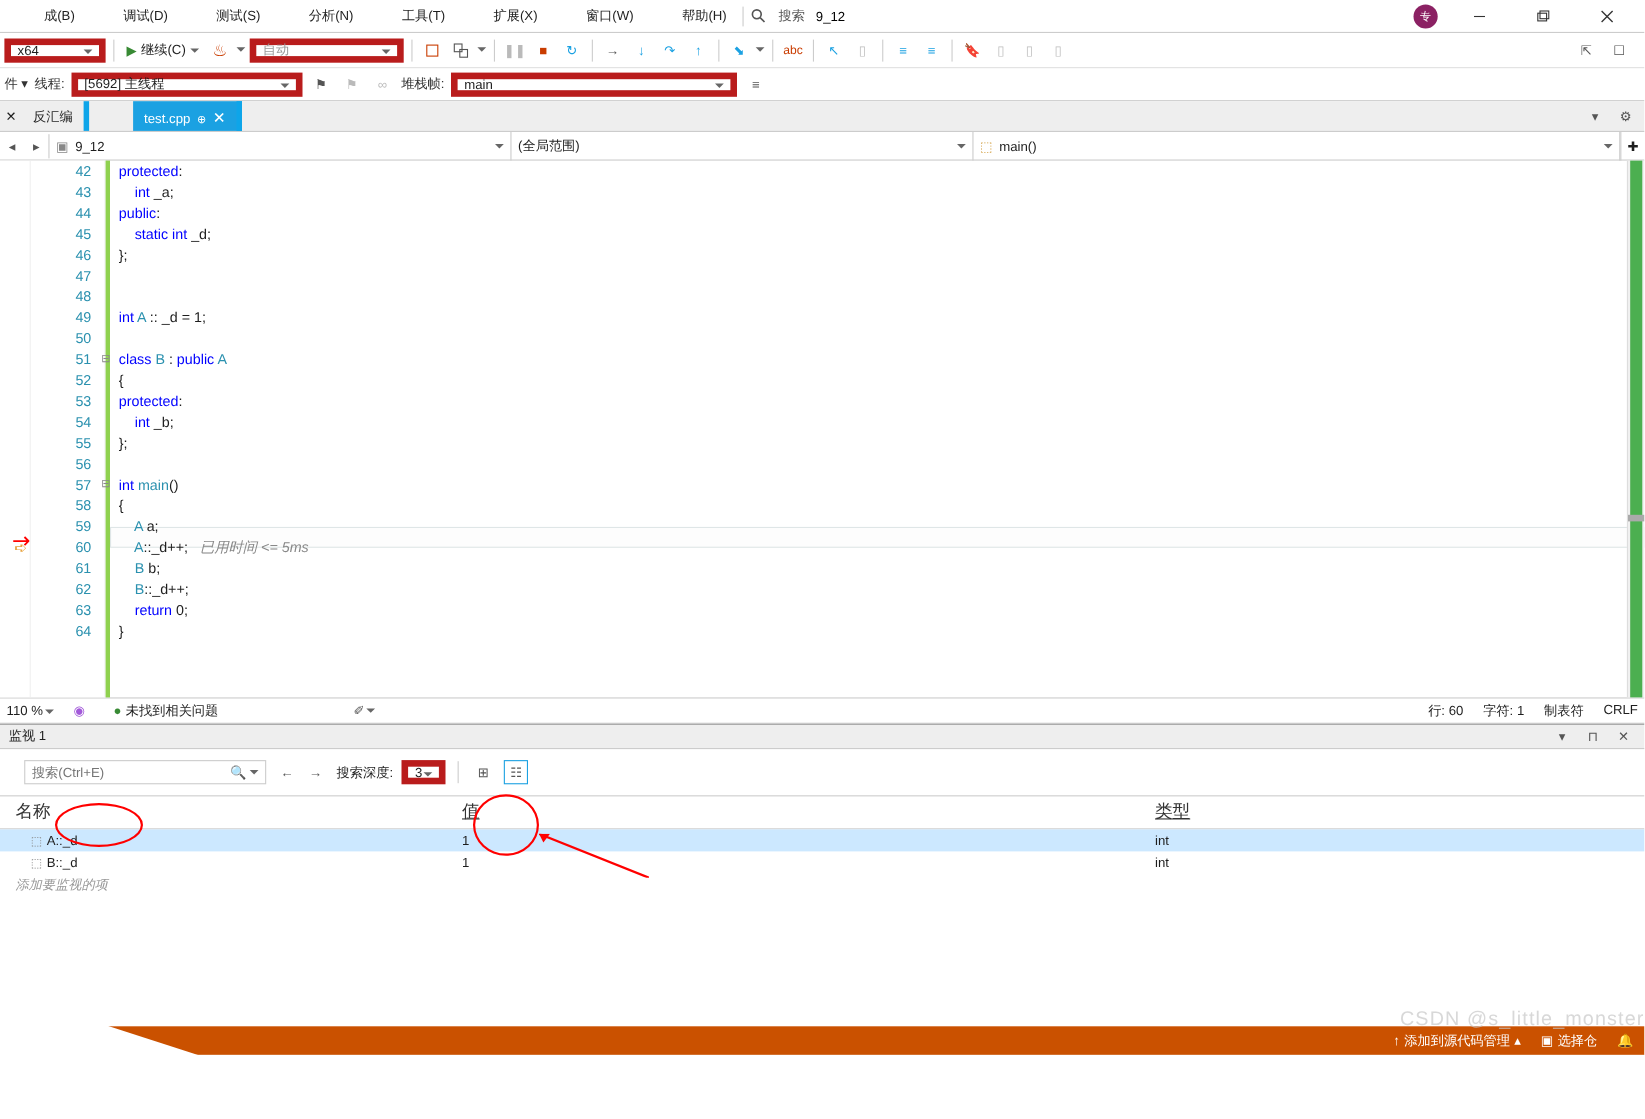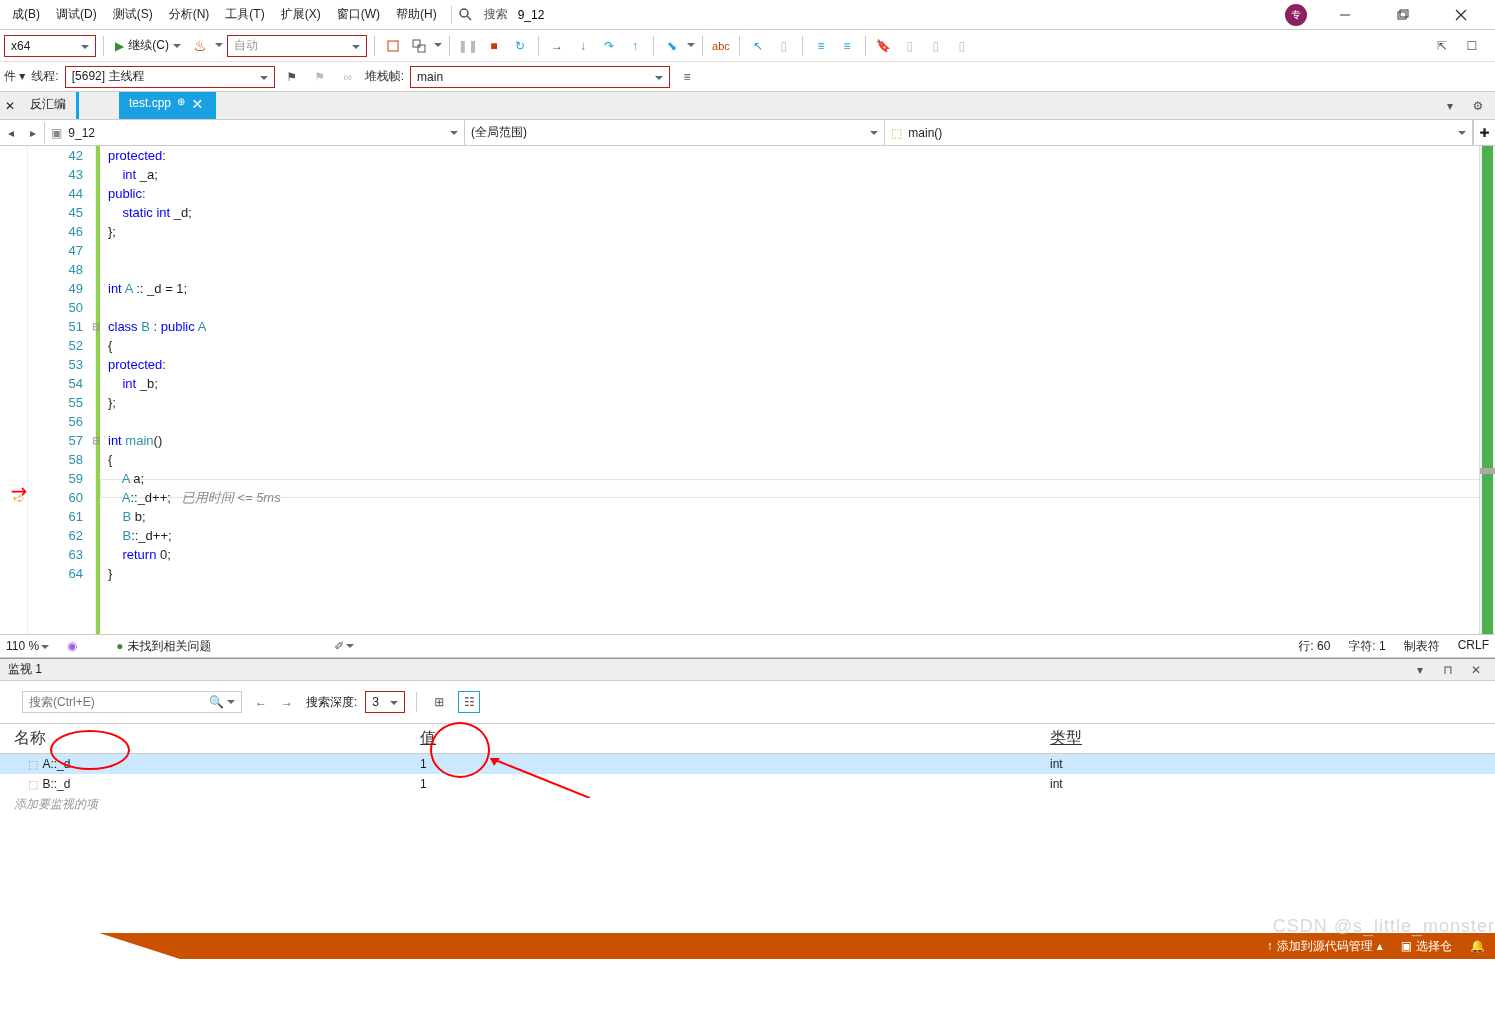--- a/index.html
+++ b/index.html
@@ -1,50 +1,50 @@
 <!DOCTYPE html>
 <html><head>
   <meta charset="utf-8">
   <style>
     * { margin: 0; padding: 0; box-sizing: border-box; font-family: "Microsoft YaHei", "Segoe UI", sans-serif; }
     body { font-size: 12px; background: #fff; color: #1e1e1e; overflow: hidden; width: 1495px; height: 1017px; position: relative; }
     
     
     .menu-bar { display: flex; align-items: center; height: 30px; padding: 0 4px; border-bottom: 1px solid #ccc; }
-    .menu-bar .menu-item { padding: 4px 8px; cursor: pointer; }
+    .menu-bar .menu-item { padding: 4px 8px; cursor: pointer; margin-left: 28px; }
     .menu-bar .sep { width: 1px; height: 18px; background: #ccc; margin: 0 6px; }
     .search-icon { width: 16px; height: 16px; margin-right: 4px; }
     .search-box { border: none; outline: none; padding: 2px 4px; font-size: 12px; width: 50px; }
     .search-label { padding: 4px 6px; color: #555; }
     .menu-right { margin-left: auto; display: flex; align-items: center; gap: 18px; padding-right: 10px; }
     .avatar { width: 22px; height: 22px; border-radius: 50%; background: #8b2163; color: white; display: flex; align-items: center; justify-content: center; font-size: 10px; }
     .win-btn { width: 40px; height: 30px; display: flex; align-items: center; justify-content: center; cursor: pointer; color: #555; }
     
     
     .toolbar { display: flex; align-items: center; height: 32px; padding: 0 4px; gap: 4px; border-bottom: 1px solid #e0e0e0; }
-    .dropdown { border: 1px solid #b91c1c; padding: 2px 18px 2px 6px; background: #fff; position: relative; font-size: 12px; min-width: 40px; height: 22px; display: flex; align-items: center; }
+    .dropdown { border: 6px solid #b91c1c; padding: 2px 18px 2px 6px; background: #fff; position: relative; font-size: 12px; min-width: 40px; height: 22px; display: flex; align-items: center; }
     .dropdown::after { content: ''; position: absolute; right: 6px; top: 45%; border: 4px solid transparent; border-top-color: #666; }
     .icon-btn { width: 22px; height: 22px; display: flex; align-items: center; justify-content: center; cursor: pointer; color: #555; border: 1px solid transparent; }
     .icon-btn.disabled { opacity: 0.4; cursor: default; }
     .play-btn { color: #388a34; }
     .flame-btn { color: #c93c00; font-size: 15px; }
     .toolbar-sep { width: 1px; height: 20px; background: #ccc; margin: 0 3px; }
     .continue-btn { display: flex; align-items: center; gap: 4px; padding: 2px 4px; }
     .continue-btn .dropdown-arrow { border: 4px solid transparent; border-top-color: #666; margin-top: 4px; }
     
     
     .toolbar2 { display: flex; align-items: center; height: 30px; padding: 0 4px; gap: 6px; border-bottom: 1px solid #ccc; font-size: 12px; }
     .toolbar2 .label { color: #333; }
     .toolbar2 .wide-dd { width: 210px; }
     .toolbar2 .stack-dd { width: 260px; }
     
     
     .tab-area { display: flex; align-items: stretch; background: #eee; border-bottom: 1px solid #ccc; height: 28px; }
     .tab-close-left { width: 20px; display: flex; align-items: center; justify-content: center; }
-    .tab { padding: 4px 10px; border-right: 3px solid #0ea5e9; display: flex; align-items: flex-start; gap: 6px; cursor: pointer; }
+    .tab { padding: 4px 10px; border-right: 5px solid #0ea5e9; display: flex; align-items: flex-end; gap: 6px; cursor: pointer; }
     .tab.active { background: #1ba1e2; color: white; margin-left: 40px; }
     .tab .pin { font-size: 10px; }
     .tab .close { font-size: 14px; }
     .tab-tools { margin-left: auto; display: flex; align-items: center; gap: 6px; padding-right: 6px; }
     
     
     .nav-bar { display: flex; align-items: center; height: 26px; border-bottom: 1px solid #ccc; }
     .nav-bar .left-btns { display: flex; align-items: center; border-right: 1px solid #ccc; }
     .nav-bar .nav-dd { flex: 0 0 auto; border-right: 1px solid #ccc; }
     .nav-bar .nav-dd.scope1 { width: 420px; }
@@ -322,21 +322,21 @@
     </div>
   <div class="vert-scrollbar">
     <div class="thumb"></div>
     <div class="marker" style="top:66%"></div>
   </div>
 </div>
 
 <div class="editor-status">
   <span class="zoom zoom-arrow">110 %</span>
   <span class="icon-btn" style="color:#a259d9">◉</span>
-  <span style="margin-left:21px"><span class="ok-icon">●</span><span>未找到相关问题</span></span>
+  <span style="margin-left:8px"><span class="ok-icon">●</span><span>未找到相关问题</span></span>
   <span style="margin-left:110px" class="icon-btn">✐<span style="border:4px solid transparent;border-top-color:#666;display:inline-block;margin-top:4px;margin-left:2px"></span></span>
   <div class="right-group">
     <span>行: 60</span>
     <span>字符: 1</span>
     <span>制表符</span>
     <span>CRLF</span>
   </div>
 </div>
 
 <div class="watch-panel">

